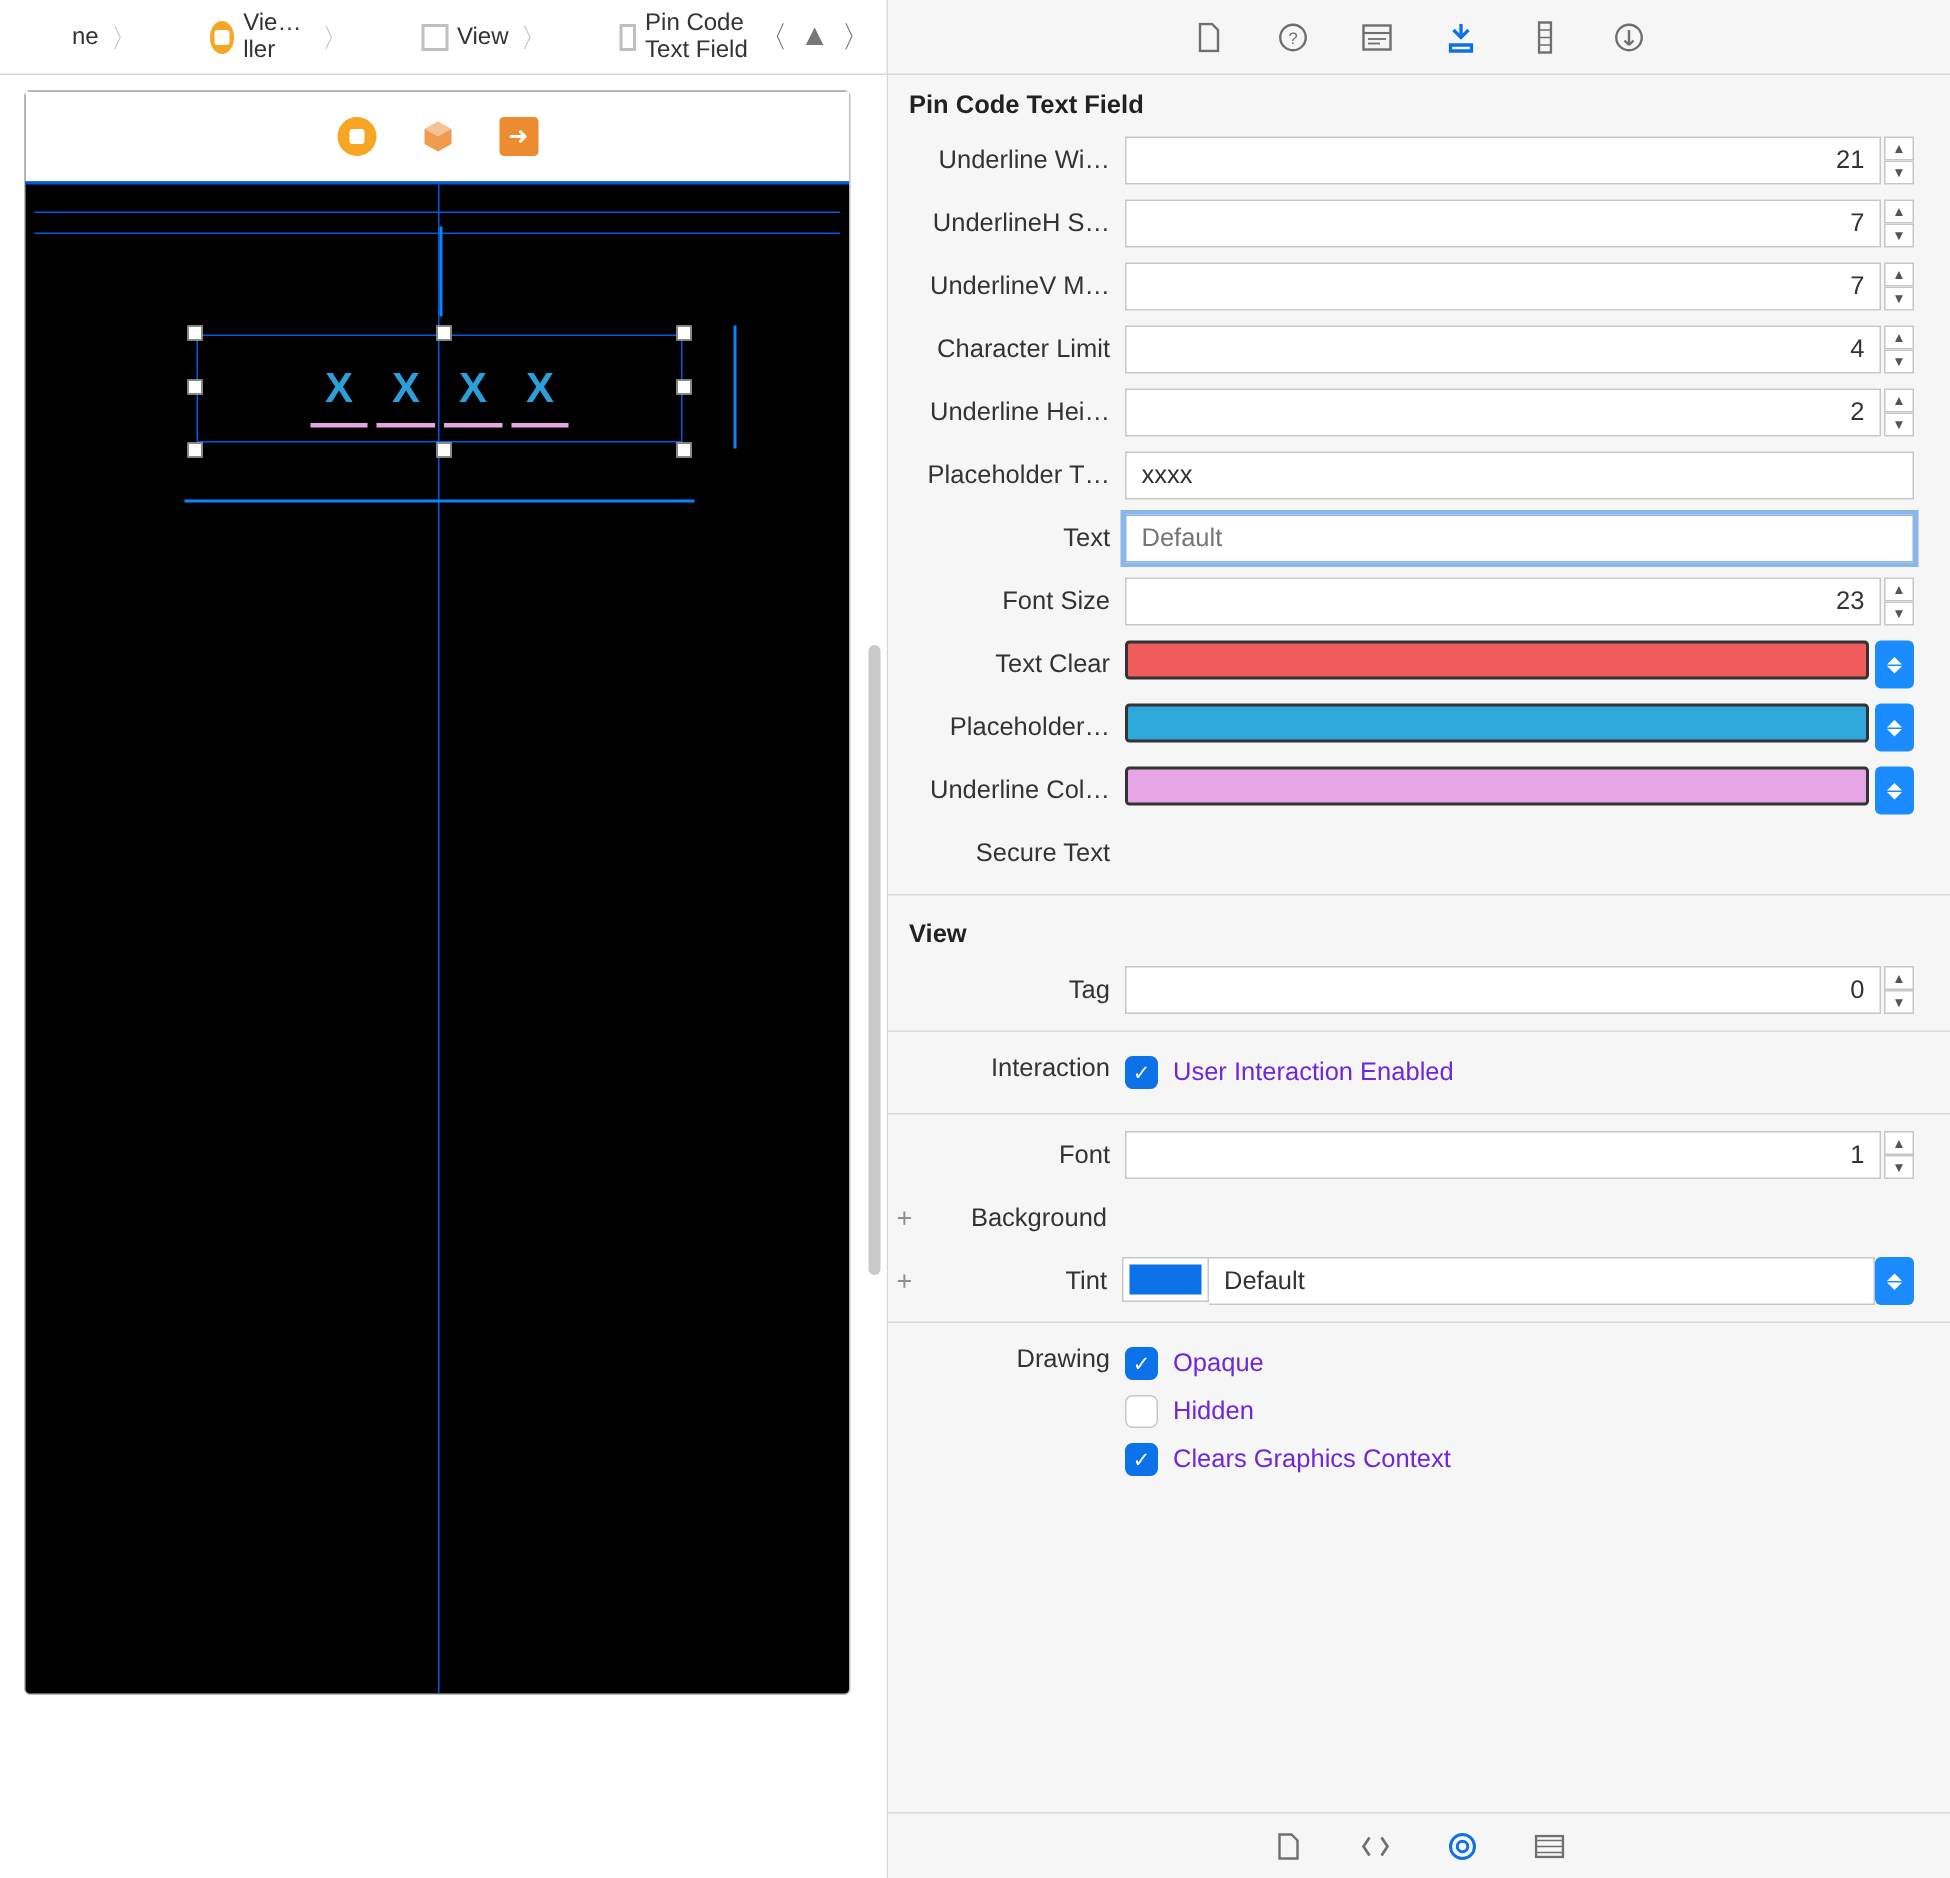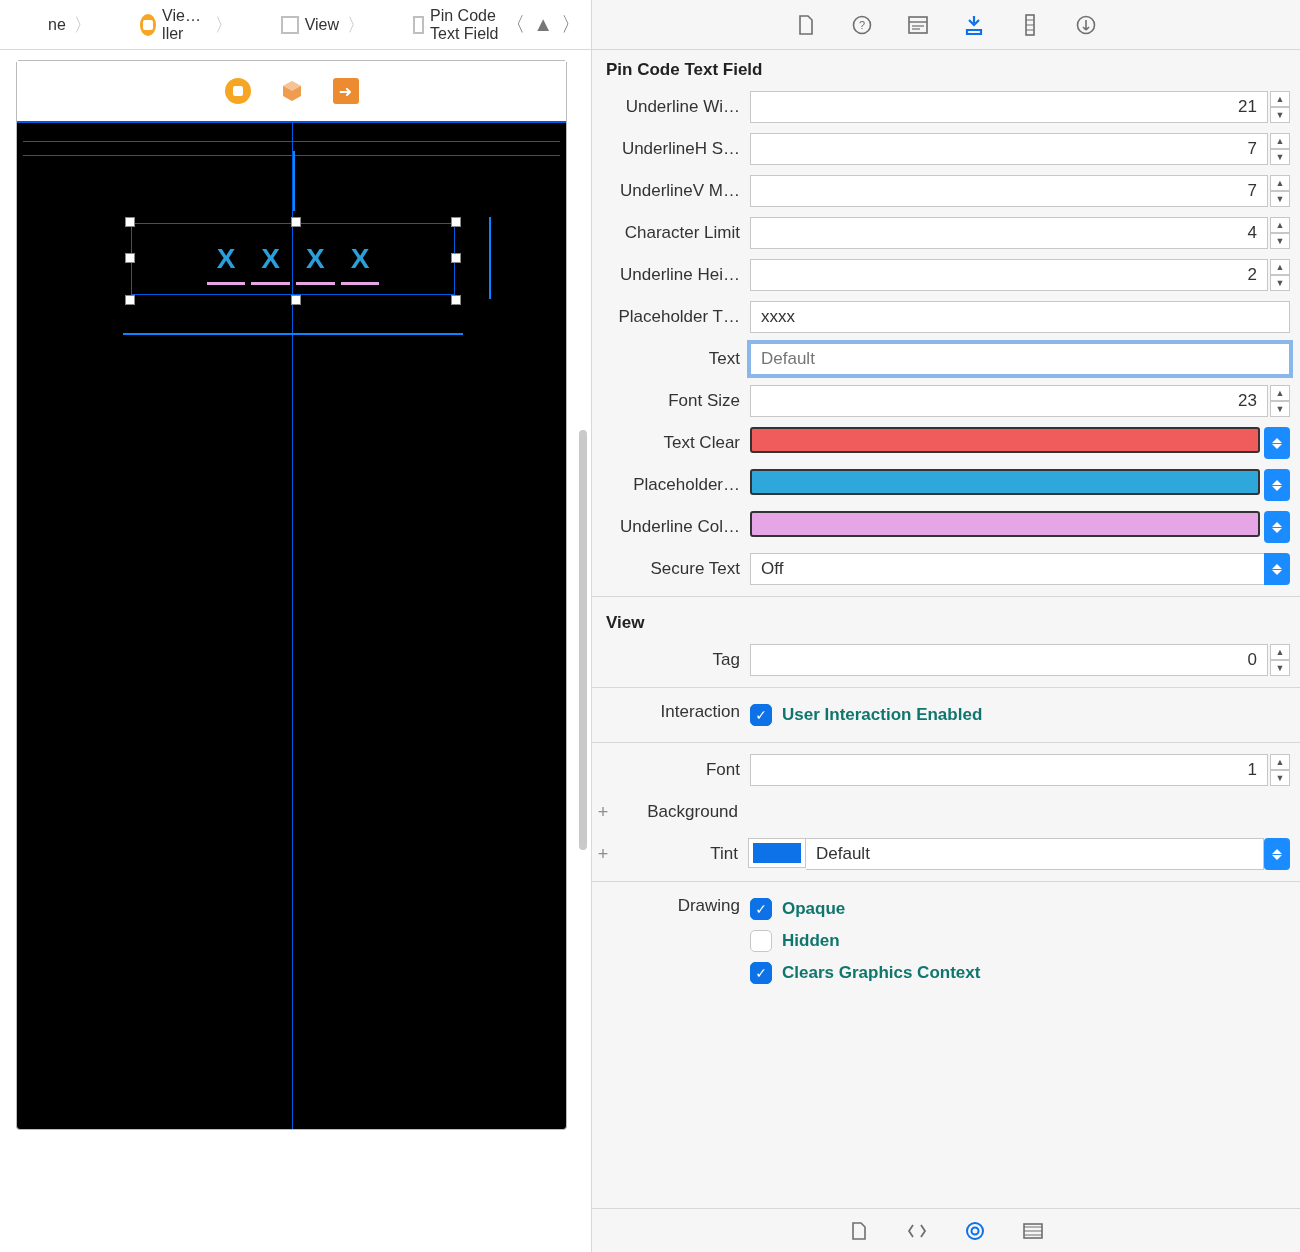--- a/index.html
+++ b/index.html
@@ -130,21 +130,21 @@
   font-size:17px;
 }
 .section-title {
   font-weight:700;
   padding:10px 14px 6px 14px;
   color:#222;
 }
 .prop-row {
   display:flex;
   align-items:center;
-  padding:3px 10px 3px 0;
+  padding:3px 24px 3px 0;
   min-height:42px;
 }
 .prop-label {
   width:158px;
   text-align:right;
   padding-right:10px;
   color:#333;
   white-space:nowrap;
   overflow:hidden;
   text-overflow:ellipsis;
@@ -176,21 +176,21 @@
 .select-box {
   flex:1; height:32px; border:1px solid #c7c7c7; background:#fff; display:flex; align-items:center; padding:0 10px; font-size:17px;
 }
 .select-wrap { flex:1; display:flex; }
 .select-wrap .dropdown-btn { border-radius:0 4px 4px 0; margin-left:-1px;}
 .checkbox-row { display:flex; align-items:center; gap:10px; padding:2px 0;}
 .checkbox {
   width:22px; height:22px; border:1px solid #c7c7c7; border-radius:5px; background:#fff; display:flex; align-items:center; justify-content:center; font-size:14px; cursor:pointer;
 }
 .checkbox.checked { background:#0d72e8; border-color:#0d72e8; color:#fff;}
-.checkbox-label { font-size:17px; color:#0f766e;font-weight:bold;}
+.checkbox-label { font-size:17px; color:#6d28d9;}
 .checkbox-stack { flex:1; display:flex; flex-direction:column; gap:6px;}
 .mini-swatch {
   width:58px; height:30px; border:1px solid #c7c7c7; background:#fff; display:flex; align-items:center; justify-content:center; padding:4px;
 }
 .mini-swatch .tri {
   width:100%; height:100%; background:linear-gradient(to top right, #000 0%, #000 50%, #fff 50%, #fff 100%);
 }
 .mini-swatch .solid { width:100%; height:100%; }
 .plus-btn { width:22px; color:#8e8e8e; font-size:18px; text-align:center; cursor:pointer;}
 .divider { height:1px; background:#d8d8d8; margin:6px 0; }
@@ -417,24 +417,20 @@
     <div class="prop-row">
       <div class="prop-label">Underline Col…</div>
       <div class="prop-field">
         <div class="color-well" style="background:#e6a6e6"></div>
         <div class="dropdown-btn"></div>
       </div>
     </div>
 
     <div class="prop-row">
       <div class="prop-label">Secure Text</div>
-      <div class="prop-field select-wrap">
-        <div class="select-box">Off</div>
-        <div class="dropdown-btn"></div>
-      </div>
     </div>
 
     <div class="divider"></div>
     <div class="section-title">View</div>
 
 
 
     <div class="prop-row">
       <div class="prop-label">Tag</div>
       <div class="prop-field">

